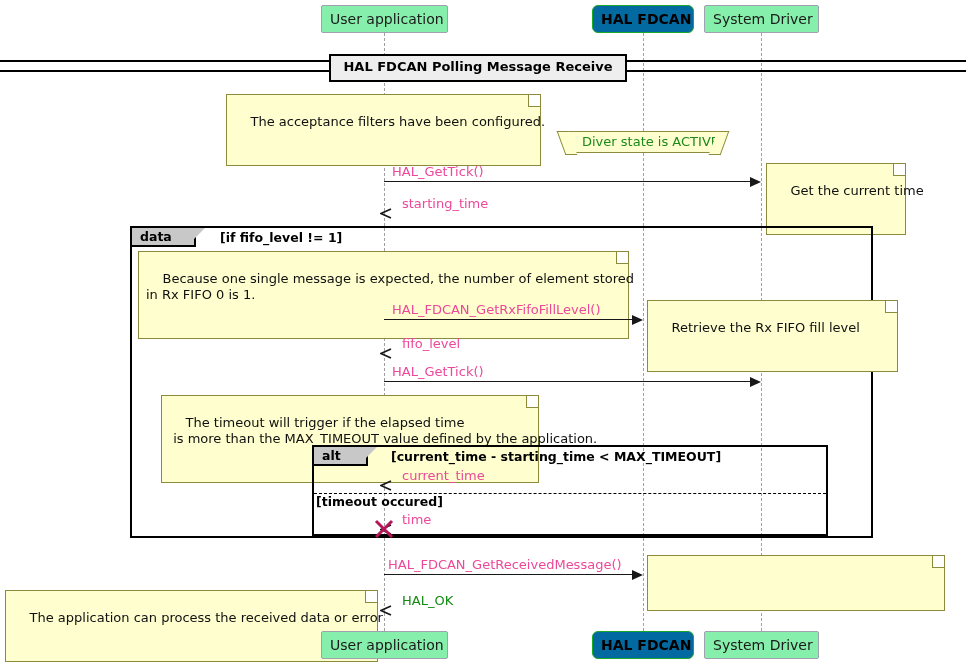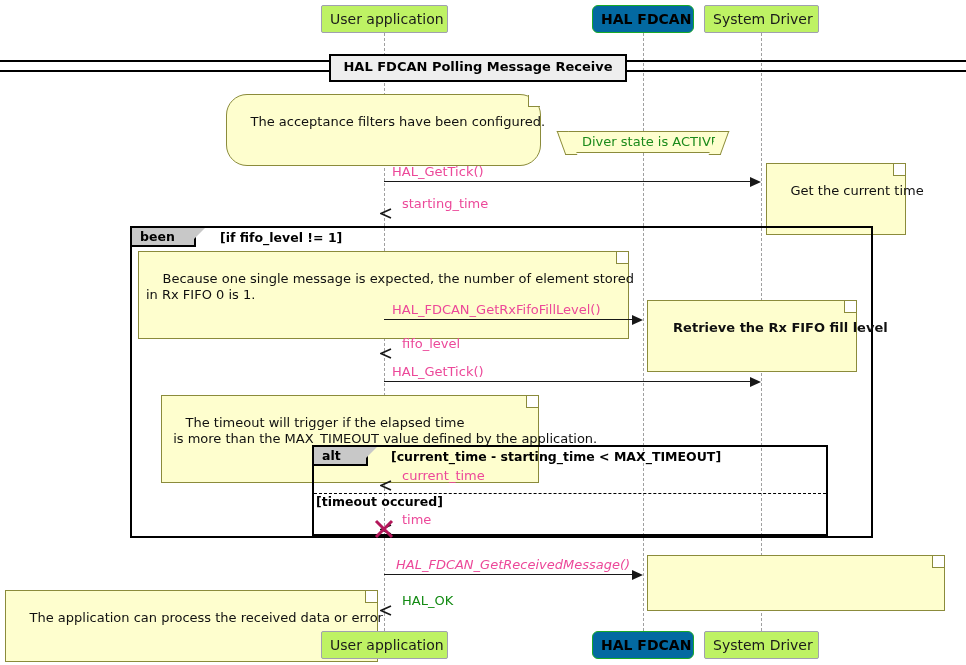--- a/index.html
+++ b/index.html
@@ -22,21 +22,21 @@
 
   
   .participant {
     box-sizing: border-box;
     height: 28px;
     line-height: 26px;
     text-align: center;
     font-size: 14px;
     color: #1A1A1A;
     border: 1px solid #A0A0B0;
-    background: #bef264;
+    background: #86efac;
     border-radius: 2px;
     white-space: nowrap;
     padding: 0 8px;
   }
   .participant.accent {
     background: #0369a1;
     border: 1px solid #1AAA28;
     border-radius: 6px;
     font-weight: bold;
     color: #000000;
@@ -211,21 +211,21 @@
   <div class="abs lifeline" style="left:761px; top:33px; height:603px;"></div>
 
   <div class="abs participant" style="left:321px; top:5px; width:127px;">User application</div>
   <div class="abs participant accent" style="left:592px; top:5px; width:102px;">HAL FDCAN</div>
   <div class="abs participant" style="left:704px; top:5px; width:115px;">System Driver</div>
 
   <div class="abs divider-rule" style="left:0px; top:60px; width:966px;"></div>
   <div class="abs divider-rule" style="left:0px; top:70px; width:966px;"></div>
   <div class="abs divider-box" style="left:329px; top:54px; width:298px;">HAL FDCAN Polling Message Receive</div>
 
-  <div class="abs note" style="left:226px; top:94px; width:315px;border-radius:21px;">
+  <div class="abs note" style="left:226px; top:94px; width:315px;">
     <span>The acceptance filters have been configured.</span>
     <span class="fold"></span>
   </div>
 
   <div class="abs hexnote" style="left:568px; top:131px; width:150px;">Diver state is ACTIVE</div>
 
   <div class="abs msg-label" style="left:392px; top:164px;">HAL_GetTick()</div>
   <div class="abs msg-line-solid" style="left:384px; top:181px; width:366px;"></div>
   <div class="abs arrow-right" style="left:750px; top:177px;"></div>
 
@@ -235,36 +235,36 @@
   </div>
 
   <div class="abs msg-label" style="left:402px; top:196px;">starting_time</div>
   <div class="abs msg-line-dashed" style="left:384px; top:213px; width:377px;"></div>
   <svg class="abs arrow-left-open" style="left:380px; top:207px;" viewBox="0 0 12 12">
     <path d="M11 2 L1 6.5 L11 11" stroke="#181818" stroke-width="1.6" fill="none"></path>
   </svg>
 
   <div class="abs fragment" style="left:130px; top:226px; width:743px; height:312px;"></div>
   <div class="abs frag-label" style="left:132px; top:228px; width:64px;">
-    <span>been</span>
+    <span>data</span>
     <span class="frag-label-pent"></span>
   </div>
   <div class="abs frag-cond" style="left:220px; top:230px;">[if fifo_level != 1]</div>
 
   <div class="abs note" style="left:138px; top:251px; width:491px;">
     <span>Because one single message is expected, the number of element stored
 in Rx FIFO 0 is 1.</span>
     <span class="fold"></span>
   </div>
 
   <div class="abs msg-label" style="left:392px; top:302px;">HAL_FDCAN_GetRxFifoFillLevel()</div>
   <div class="abs msg-line-solid" style="left:384px; top:319px; width:248px;"></div>
   <div class="abs arrow-right" style="left:632px; top:315px;"></div>
 
-  <div class="abs note" style="left:647px; top:300px; width:210px;font-weight:bold;">
+  <div class="abs note" style="left:647px; top:300px; width:251px;">
     <span>Retrieve the Rx FIFO fill level</span>
     <span class="fold"></span>
   </div>
 
   <div class="abs msg-label" style="left:402px; top:336px;">fifo_level</div>
   <div class="abs msg-line-dashed" style="left:384px; top:353px; width:259px;"></div>
   <svg class="abs arrow-left-open" style="left:380px; top:347px;" viewBox="0 0 12 12">
     <path d="M11 2 L1 6.5 L11 11" stroke="#181818" stroke-width="1.6" fill="none"></path>
   </svg>
 
@@ -296,21 +296,21 @@
 
   <div class="abs msg-label" style="left:402px; top:512px;">time</div>
   <div class="abs msg-line-dashed" style="left:384px; top:529px; width:442px;"></div>
   <svg class="abs arrow-left-open" style="left:380px; top:523px;" viewBox="0 0 12 12">
     <path d="M11 2 L1 6.5 L11 11" stroke="#181818" stroke-width="1.6" fill="none"></path>
   </svg>
   <svg class="abs destroy-x" style="left:373px; top:518px;" viewBox="0 0 22 22">
     <path d="M3 3 L19 19 M19 3 L3 19" stroke="#B3175A" stroke-width="3" fill="none"></path>
   </svg>
 
-  <div class="abs msg-label" style="left:396px; top:557px;font-style:italic;">HAL_FDCAN_GetReceivedMessage()</div>
+  <div class="abs msg-label" style="left:388px; top:557px;">HAL_FDCAN_GetReceivedMessage()</div>
   <div class="abs msg-line-solid" style="left:384px; top:574px; width:248px;"></div>
   <div class="abs arrow-right" style="left:632px; top:570px;"></div>
 
   <div class="abs note" style="left:647px; top:555px; width:298px;">
     <span class="fold"></span>
   </div>
 
   <div class="abs msg-label ok" style="left:402px; top:593px;">HAL_OK</div>
   <div class="abs msg-line-dashed" style="left:384px; top:610px; width:259px;"></div>
   <svg class="abs arrow-left-open" style="left:380px; top:604px;" viewBox="0 0 12 12">

